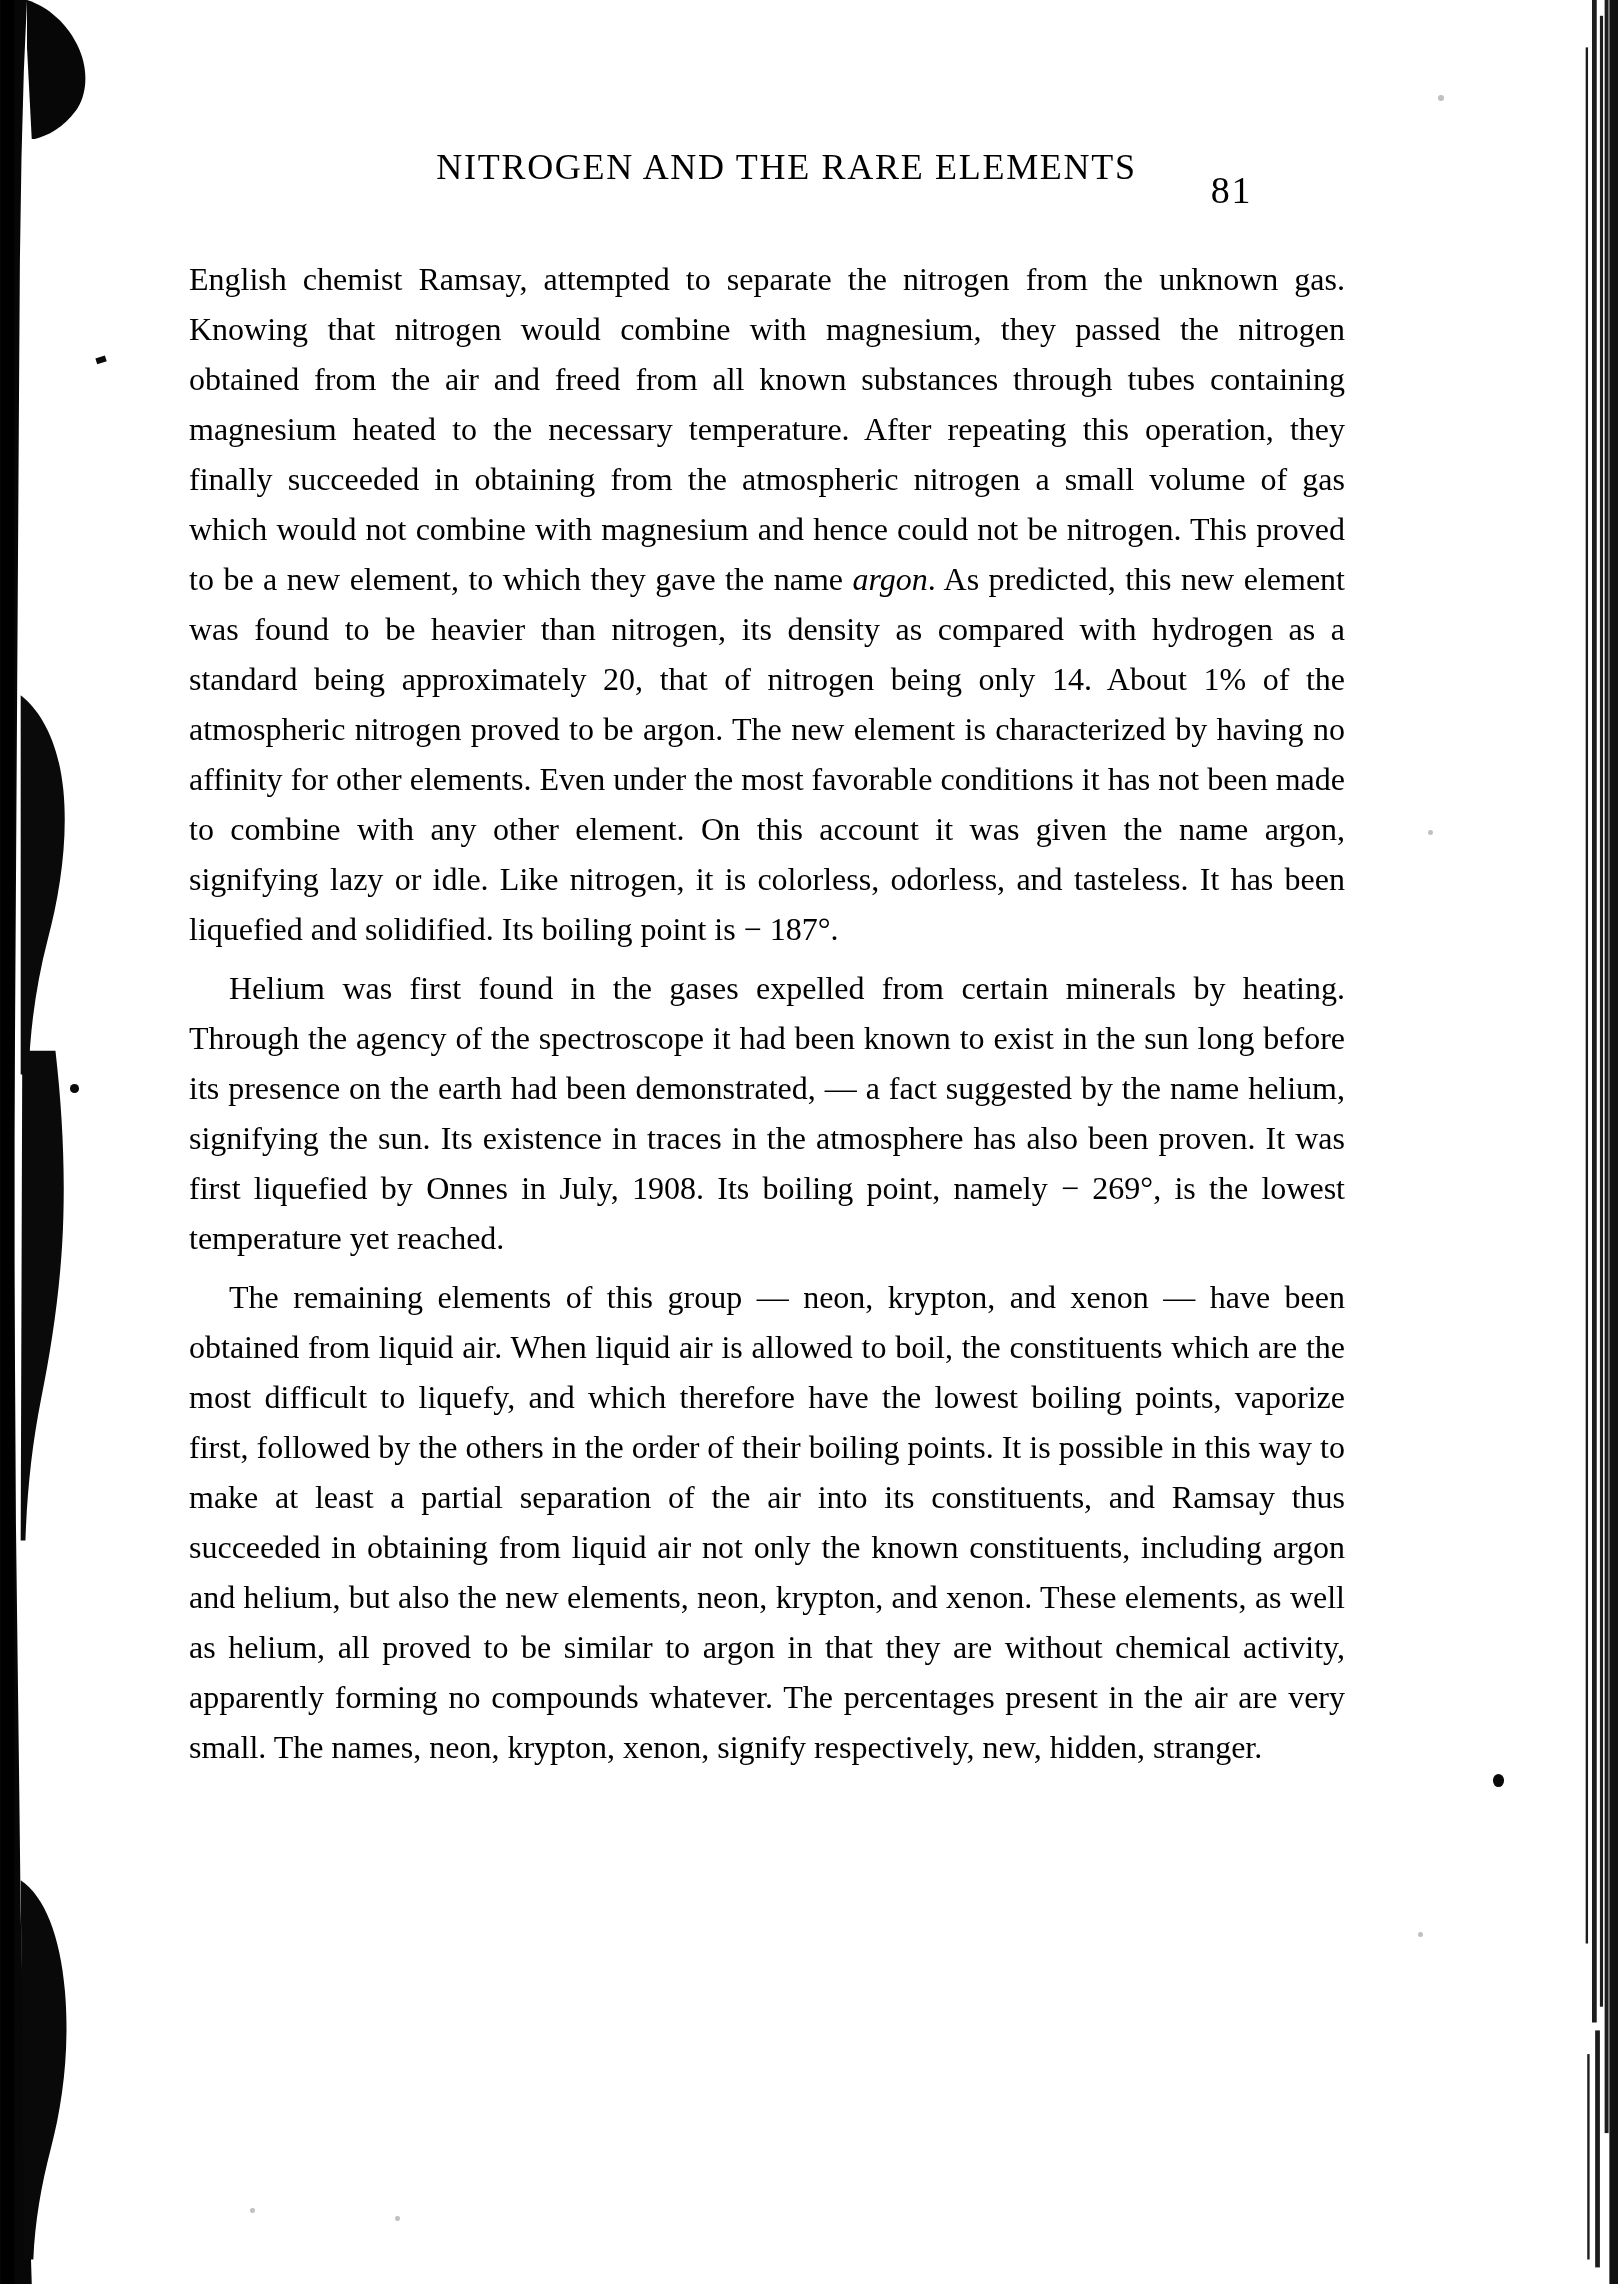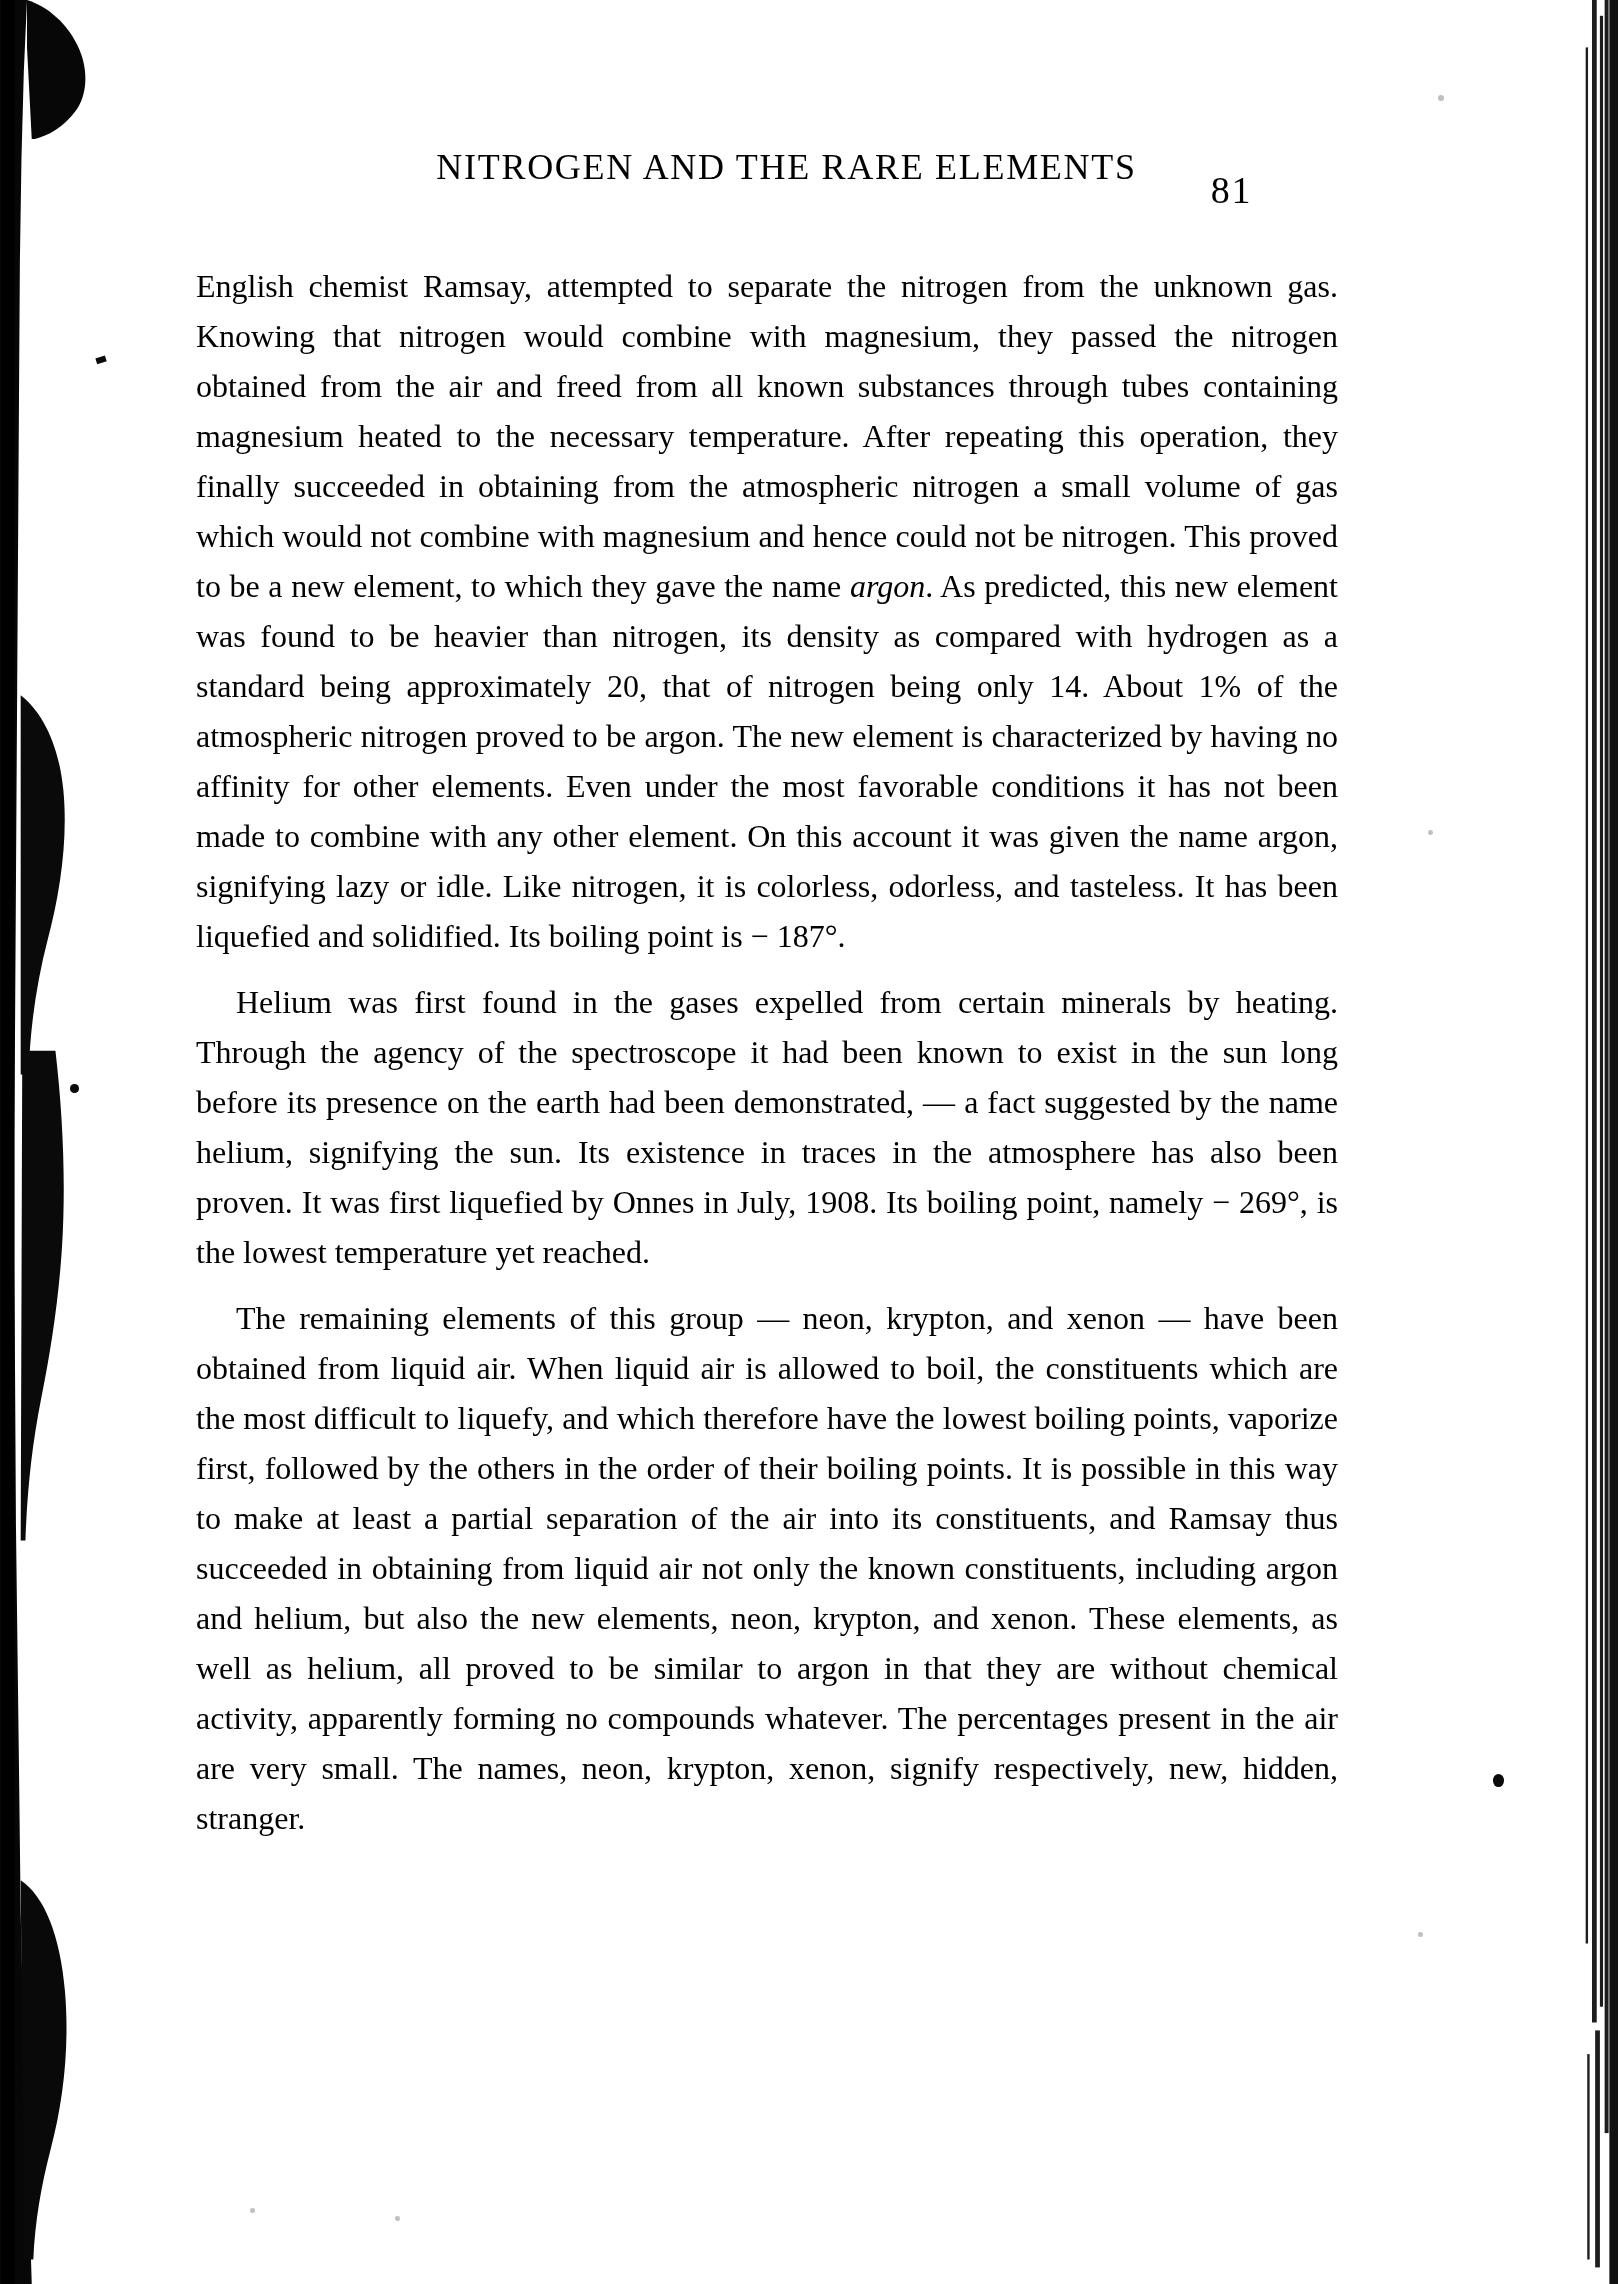--- a/index.html
+++ b/index.html
@@ -76,21 +76,21 @@
     top: 245px;
     width: 1174px;
     font-size: 32px;
     line-height: 50px;
     text-align: justify;
     text-justify: inter-word;
     -webkit-hyphens: none;
     hyphens: none;
   }
   .body-text p {
-    margin: 16px;
+    margin: 9px;
   }
   .body-text p.indent {
     text-indent: 40px;
   }
   .body-text .it {
     font-style: italic;
   }
 
   
   .speck {

